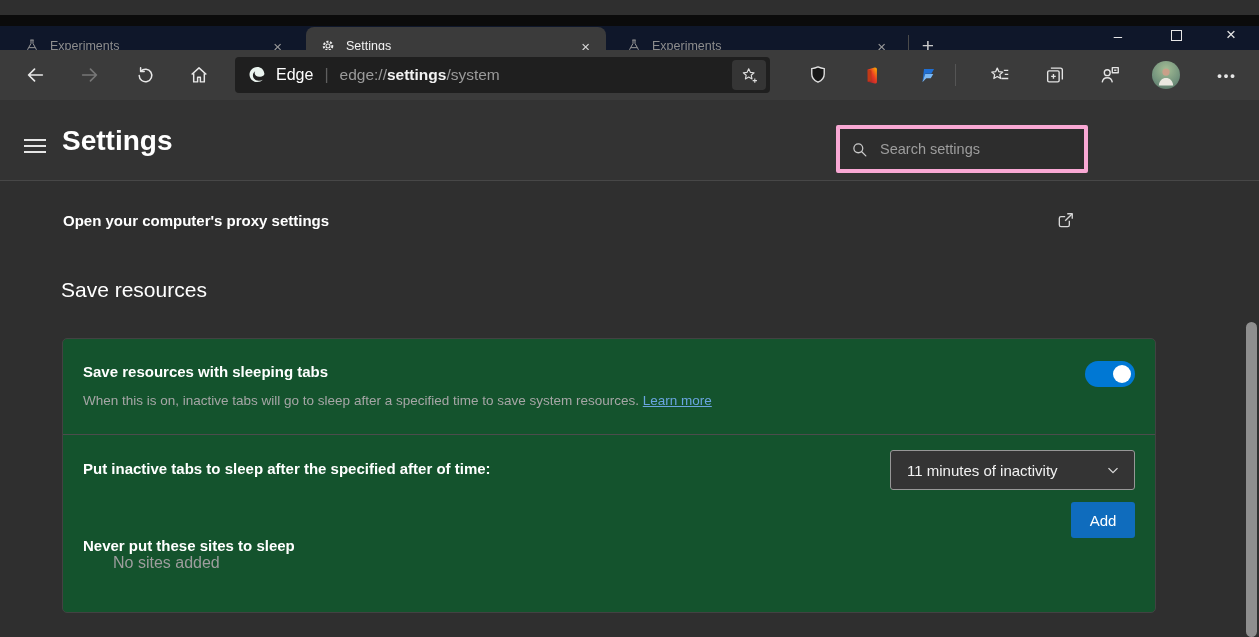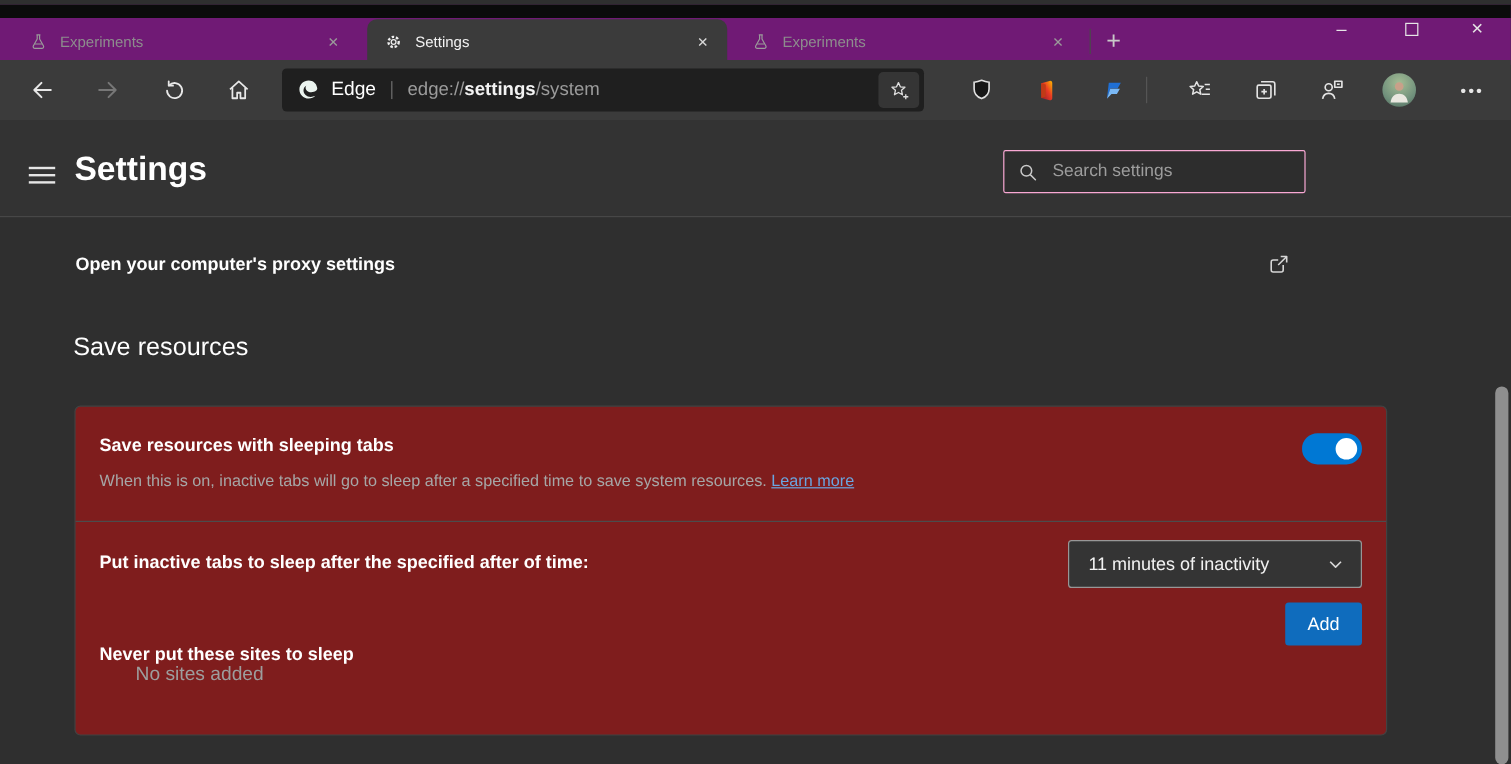--- a/index.html
+++ b/index.html
@@ -1,21 +1,21 @@
 <!DOCTYPE html>
 <html style="--accent-toggle: #0078d4; --accent-button: #0f6cbd; --link: #6aa5e0;"><head>
 <meta charset="utf-8">
 <style>
   * { margin:0; padding:0; box-sizing:border-box; }
   html,body { width:1259px; height:637px; overflow:hidden; background:#2f2f2f;
     font-family:"Liberation Sans", sans-serif; }
   .window { position:absolute; inset:0; }
 
   
-  .titlebar { position:absolute; left:0; top:4px; width:100%; height:50px; background:#701a75; }
+  .titlebar { position:absolute; left:0; top:15px; width:100%; height:50px; background:#0f172a; }
   .titlebar::before { content:""; position:absolute; left:0; top:0; width:100%; height:11px; background:#0b0b0b; }
   .tab { position:absolute; top:12px; height:38px; display:flex; align-items:center; padding:0 12px 0 14px; cursor:default; }
   .tab .tab-icon { display:inline-flex; margin-right:10px; color:#9a9a9a; }
   .tab.active .tab-icon { color:#ededed; }
   .tab-label { flex:1; font-size:12.5px; color:#8d8d8d; white-space:nowrap; overflow:hidden; }
   .tab.active .tab-label { color:#f2f2f2; }
   .tab-close { color:#9a9a9a; font-size:15px; line-height:1; padding:2px 4px; }
   .tab.active .tab-close { color:#d8d8d8; }
   .tab1 { left:10px;  width:288px; }
   .tab2 { left:306px; width:300px; background:#3b3b3b; border-radius:8px 8px 0 0; }
@@ -53,34 +53,34 @@
 
   
   .page { position:absolute; left:0; top:100px; width:100%; height:537px; background:#2f2f2f; }
   .page-header { position:absolute; left:0; top:0; width:100%; height:81px; background:#333;
     border-bottom:1px solid #474747; }
   .hamburger { position:absolute; left:24px; top:39px; width:22px; height:14px; display:flex;
     flex-direction:column; justify-content:space-between; }
   .hamburger span { display:block; height:2px; background:#e6e6e6; }
   .page-title { position:absolute; left:62px; top:0; height:81px; line-height:81px; color:#fff;
     font-size:28px; font-weight:600; }
-  .searchbox { position:absolute; left:836px; top:25px; width:252px; height:36px; background:#2d2d2d;
-    border:1px solid #f9a8d4; border-radius:2px; display:flex; align-items:center; padding:16px 10px; color:#c9c9c9; }
+  .searchbox { position:absolute; left:836px; top:25px; width:252px; height:48px; background:#2d2d2d;
+    border:4px solid #f9a8d4; border-radius:2px; display:flex; align-items:center; padding:16px 10px; color:#c9c9c9; }
   .searchbox input { flex:1; background:transparent; border:none; outline:none; color:#e0e0e0;
     font-size:14.5px; margin-left:11px; font-family:"Liberation Sans", sans-serif; }
   .searchbox input::placeholder { color:#9d9d9d; }
 
   .content { position:absolute; left:0; top:81px; width:100%; bottom:0; }
   .proxy-row { position:absolute; left:62px; top:20px; width:1026px; height:38px; display:flex;
     align-items:center; justify-content:space-between; padding:0 12px 0 1px; }
   .proxy-label { color:#fff; font-size:15px; font-weight:700; }
   .ext-link-icon { color:#d6d6d6; display:inline-flex; }
   .section-title { position:absolute; left:61px; top:97px; color:#fff; font-size:21px; font-weight:400; }
 
-  .card { position:absolute; left:62px; top:157px; width:1094px; height:275px; background:#7f1d1d;
+  .card { position:absolute; left:62px; top:157px; width:1094px; height:275px; background:#14532d;
     border:1px solid #424242; border-radius:5px; }
   .card-title { position:absolute; left:20px; color:#fff; font-size:15px; font-weight:700; }
   .row1-title { top:24px; }
   .row1-desc { position:absolute; left:20px; top:54px; font-size:13.5px; color:#a6a6a6; }
   .learn-more { color:var(--link,#6aa5e0); text-decoration:underline; }
   .toggle { position:absolute; right:20px; top:22px; width:50px; height:26px; border-radius:13px;
     background:var(--accent-toggle,#0078d4); }
   .toggle::after { content:""; position:absolute; right:4px; top:4px; width:18px; height:18px;
     border-radius:50%; background:#fff; }
   .card-divider { position:absolute; left:0; top:95px; width:100%; height:1px; background:#4c4c4c; }

